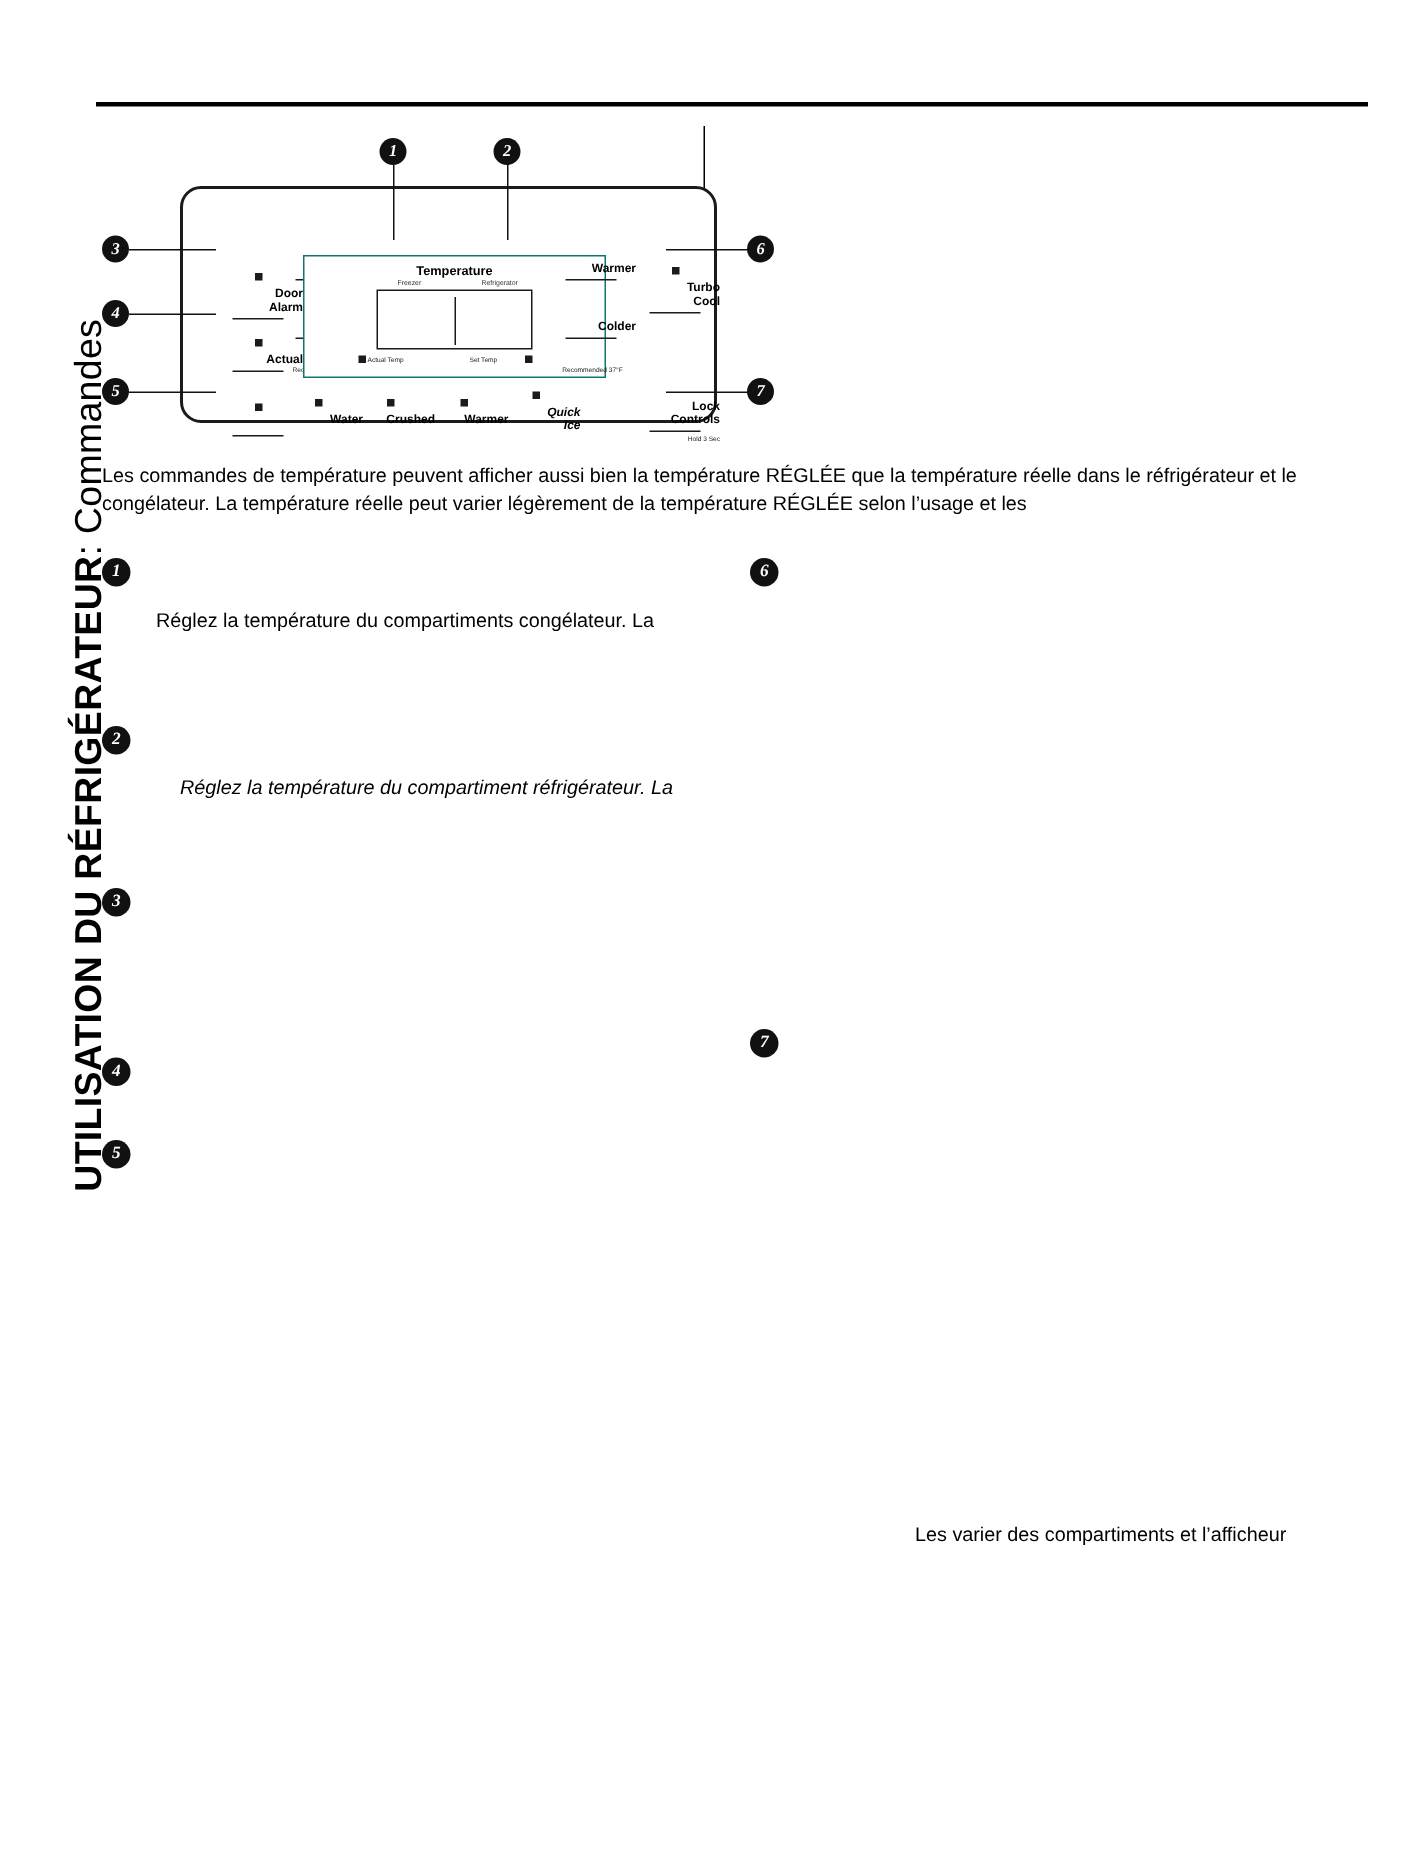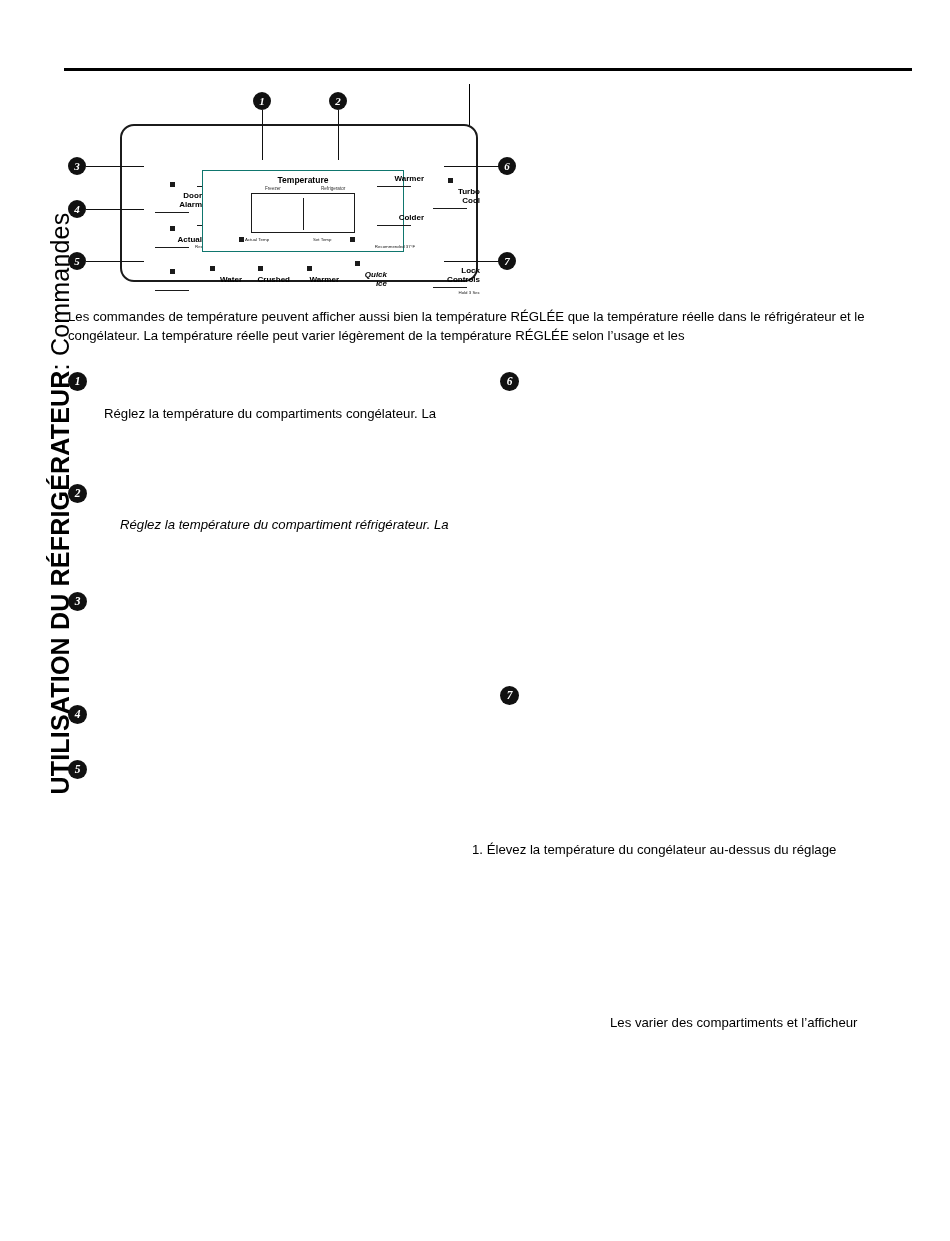--- a/index.html
+++ b/index.html
@@ -360,17 +360,16 @@
   <div class="num-bullet" style="left:68px; top:484px;">2</div>
   <div class="body-par" style="left:120px; top:515px; width:360px;font-style:italic;">Réglez la température du compartiment réfrigérateur. La</div>
 
   <div class="num-bullet" style="left:68px; top:592px;">3</div>
   <div class="num-bullet" style="left:68px; top:705px;">4</div>
   <div class="num-bullet" style="left:68px; top:760px;">5</div>
 
   <div class="num-bullet" style="left:500px; top:372px;">6</div>
   <div class="num-bullet" style="left:500px; top:686px;">7</div>
 
-  <div class="num-list-item" style="left:472px; top:840px; width:440px;">1. Élevez la température du congélateur au-dessus du réglage</div>
 
   <div class="body-par" style="left:610px; top:1013px; width:302px;">Les varier des compartiments et l’afficheur</div>
 
 </div>
 
 </body></html>

